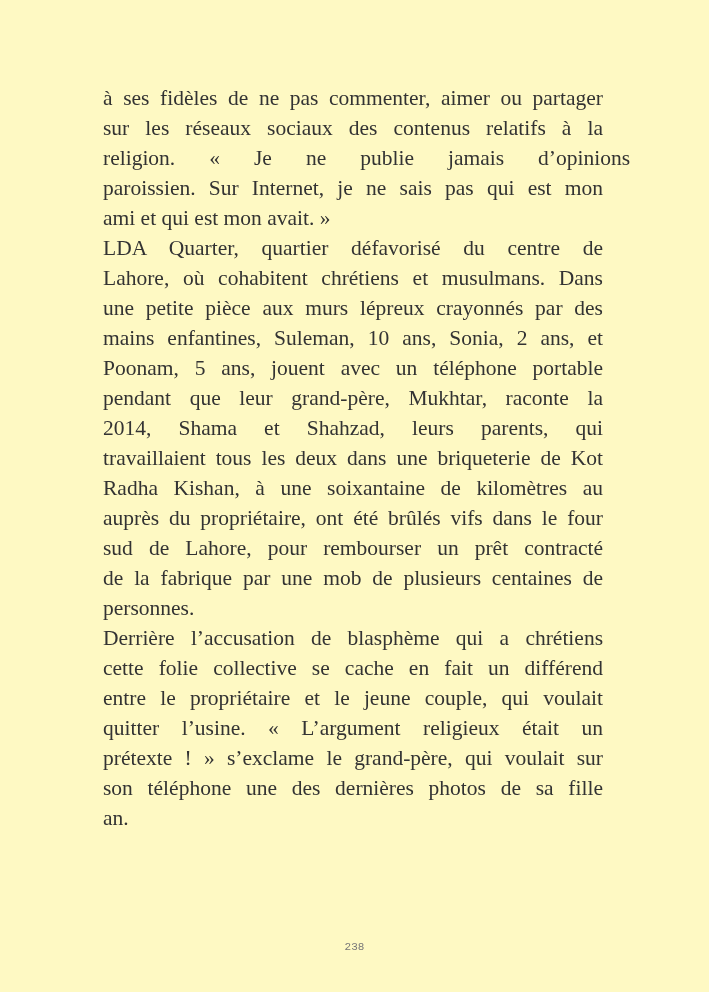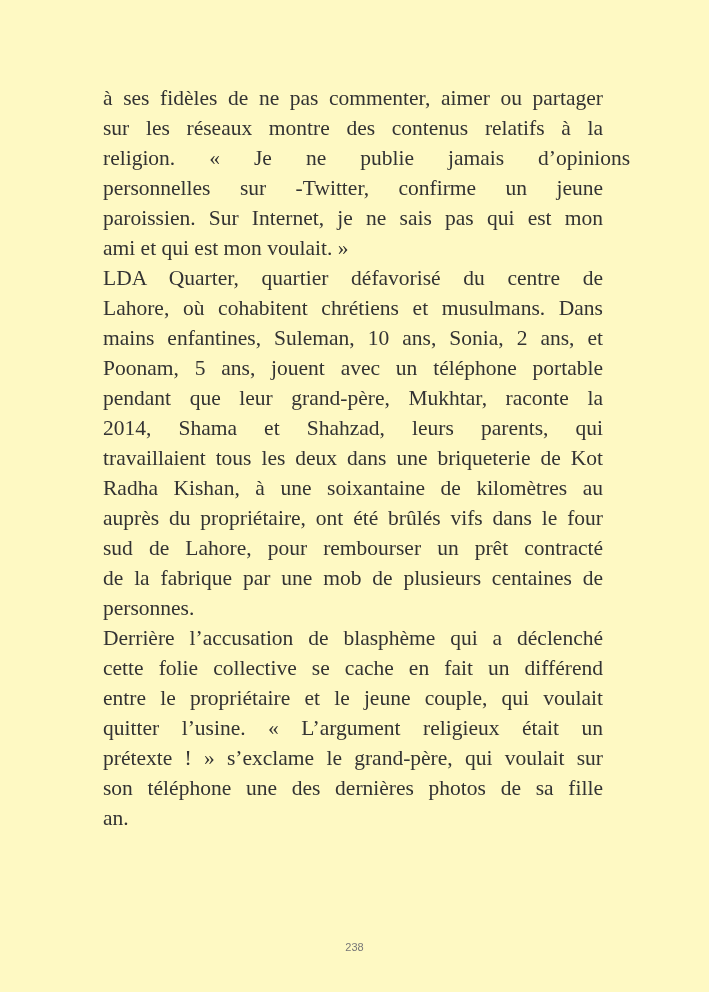--- a/index.html
+++ b/index.html
@@ -6,46 +6,46 @@
     body { width: 709px; height: 992px; position: relative; overflow: hidden; }
     .page { position: absolute; left: 0; top: 0; width: 709px; height: 992px; background: #fef9c3; }
     .text { position: absolute; left: 103px; top: 83px; width: 500px;
             font-family: "Liberation Serif", serif; font-size: 21.5px; color: #333;
             line-height: 30px; }
     .line { display: block; white-space: nowrap; height: 30px; }
     .j { text-align: justify; text-align-last: justify; white-space: normal; }
     .it { }
     .wide { width: 527px; }
     .pageno { position: absolute; top: 941px; left: 0; width: 709px; text-align: center;
-              font-family: Liberation Sans, sans-serif; font-size: 11px; color: #777; }
+              font-family: Liberation Mono, monospace; font-size: 11px; color: #777; }
   </style>
 </head>
 <body>
 
 <div class="page">
   <div class="text">
     <span class="line j">à ses fidèles de ne pas commenter, aimer ou partager</span>
-    <span class="line j">sur les réseaux montre des contenus relatifs à la</span>
+    <span class="line j">sur les réseaux sociaux des contenus relatifs à la</span>
     <span class="line j wide"><span>religion. </span> <span class="it">« Je ne publie jamais d’opinions</span></span>
-    <span class="line j it">personnelles sur -Twitter, confirme un jeune</span>
     <span class="line j it">paroissien. Sur Internet, je ne sais pas qui est mon</span>
-    <span class="line it">ami et qui est mon voulait. »</span>
+    <span class="line it">ami et qui est mon avait. »</span>
     <span class="line j">LDA Quarter, quartier défavorisé du centre de</span>
     <span class="line j">Lahore, où cohabitent chrétiens et musulmans. Dans</span>
+    <span class="line j">une petite pièce aux murs lépreux crayonnés par des</span>
     <span class="line j">mains enfantines, Suleman, 10 ans, Sonia, 2 ans, et</span>
     <span class="line j">Poonam, 5 ans, jouent avec un téléphone portable</span>
     <span class="line j">pendant que leur grand-père, Mukhtar, raconte la</span>
     <span class="line j">2014, Shama et Shahzad, leurs parents, qui</span>
     <span class="line j">travaillaient tous les deux dans une briqueterie de Kot</span>
     <span class="line j">Radha Kishan, à une soixantaine de kilomètres au</span>
     <span class="line j">auprès du propriétaire, ont été brûlés vifs dans le four</span>
     <span class="line j">sud de Lahore, pour rembourser un prêt contracté</span>
     <span class="line j">de la fabrique par une mob de plusieurs centaines de</span>
     <span class="line">personnes.</span>
-    <span class="line j">Derrière l’accusation de blasphème qui a déclenché</span>
+    <span class="line j">Derrière l’accusation de blasphème qui a chrétiens</span>
     <span class="line j">cette folie collective se cache en fait un différend</span>
     <span class="line j">entre le propriétaire et le jeune couple, qui voulait</span>
     <span class="line j">quitter l’usine. « L’argument religieux était un</span>
     <span class="line j">prétexte ! » s’exclame le grand-père, qui voulait sur</span>
     <span class="line j">son téléphone une des dernières photos de sa fille</span>
     <span class="line">an.</span>
   </div>
   <div class="pageno">238</div>
 </div>
 

